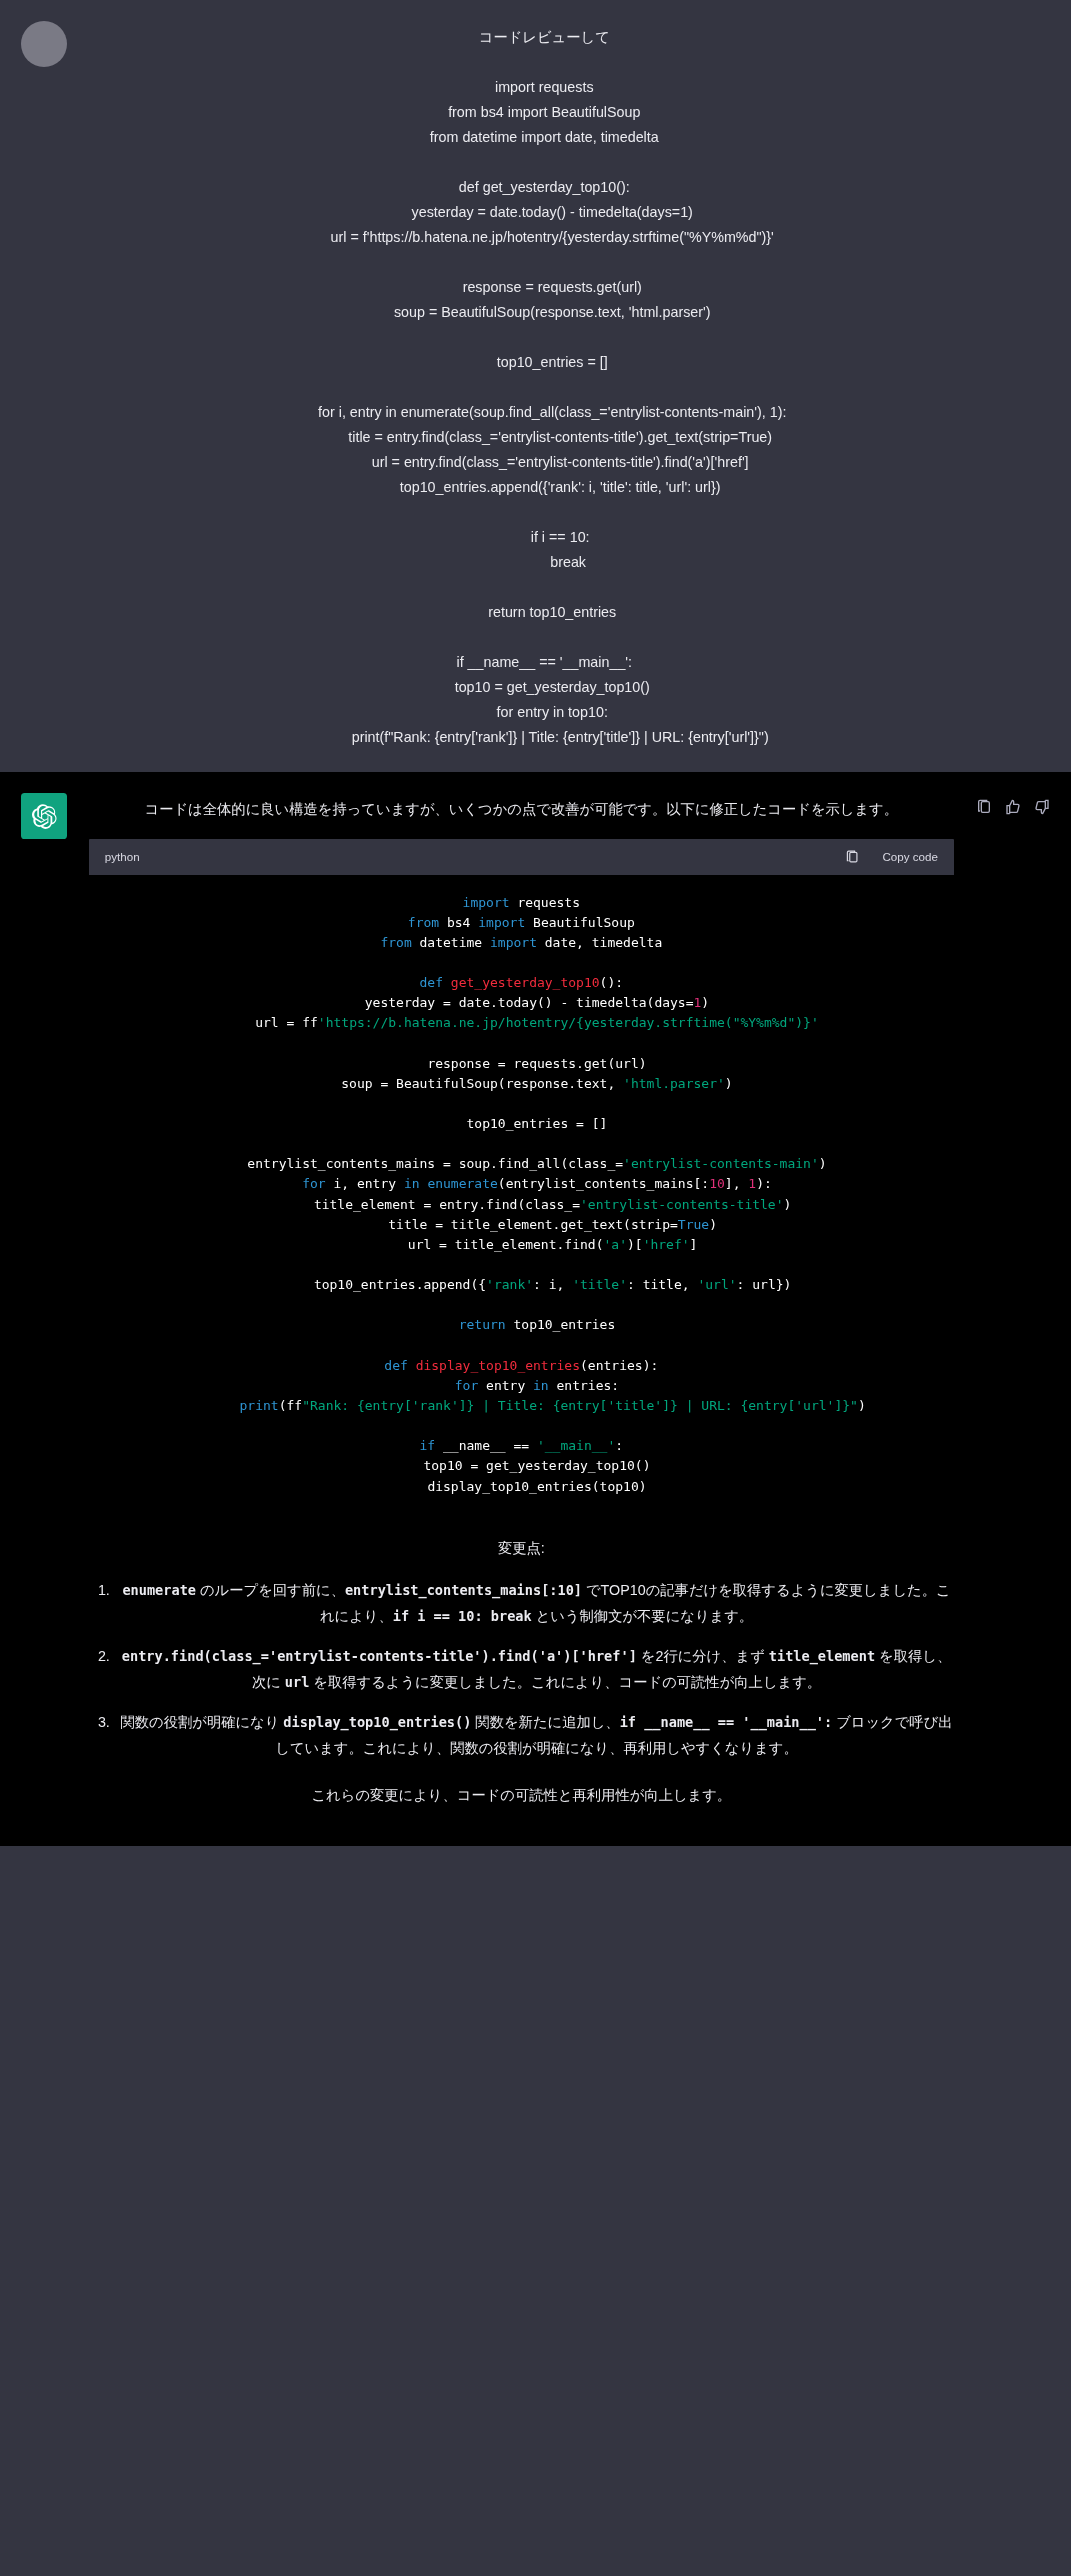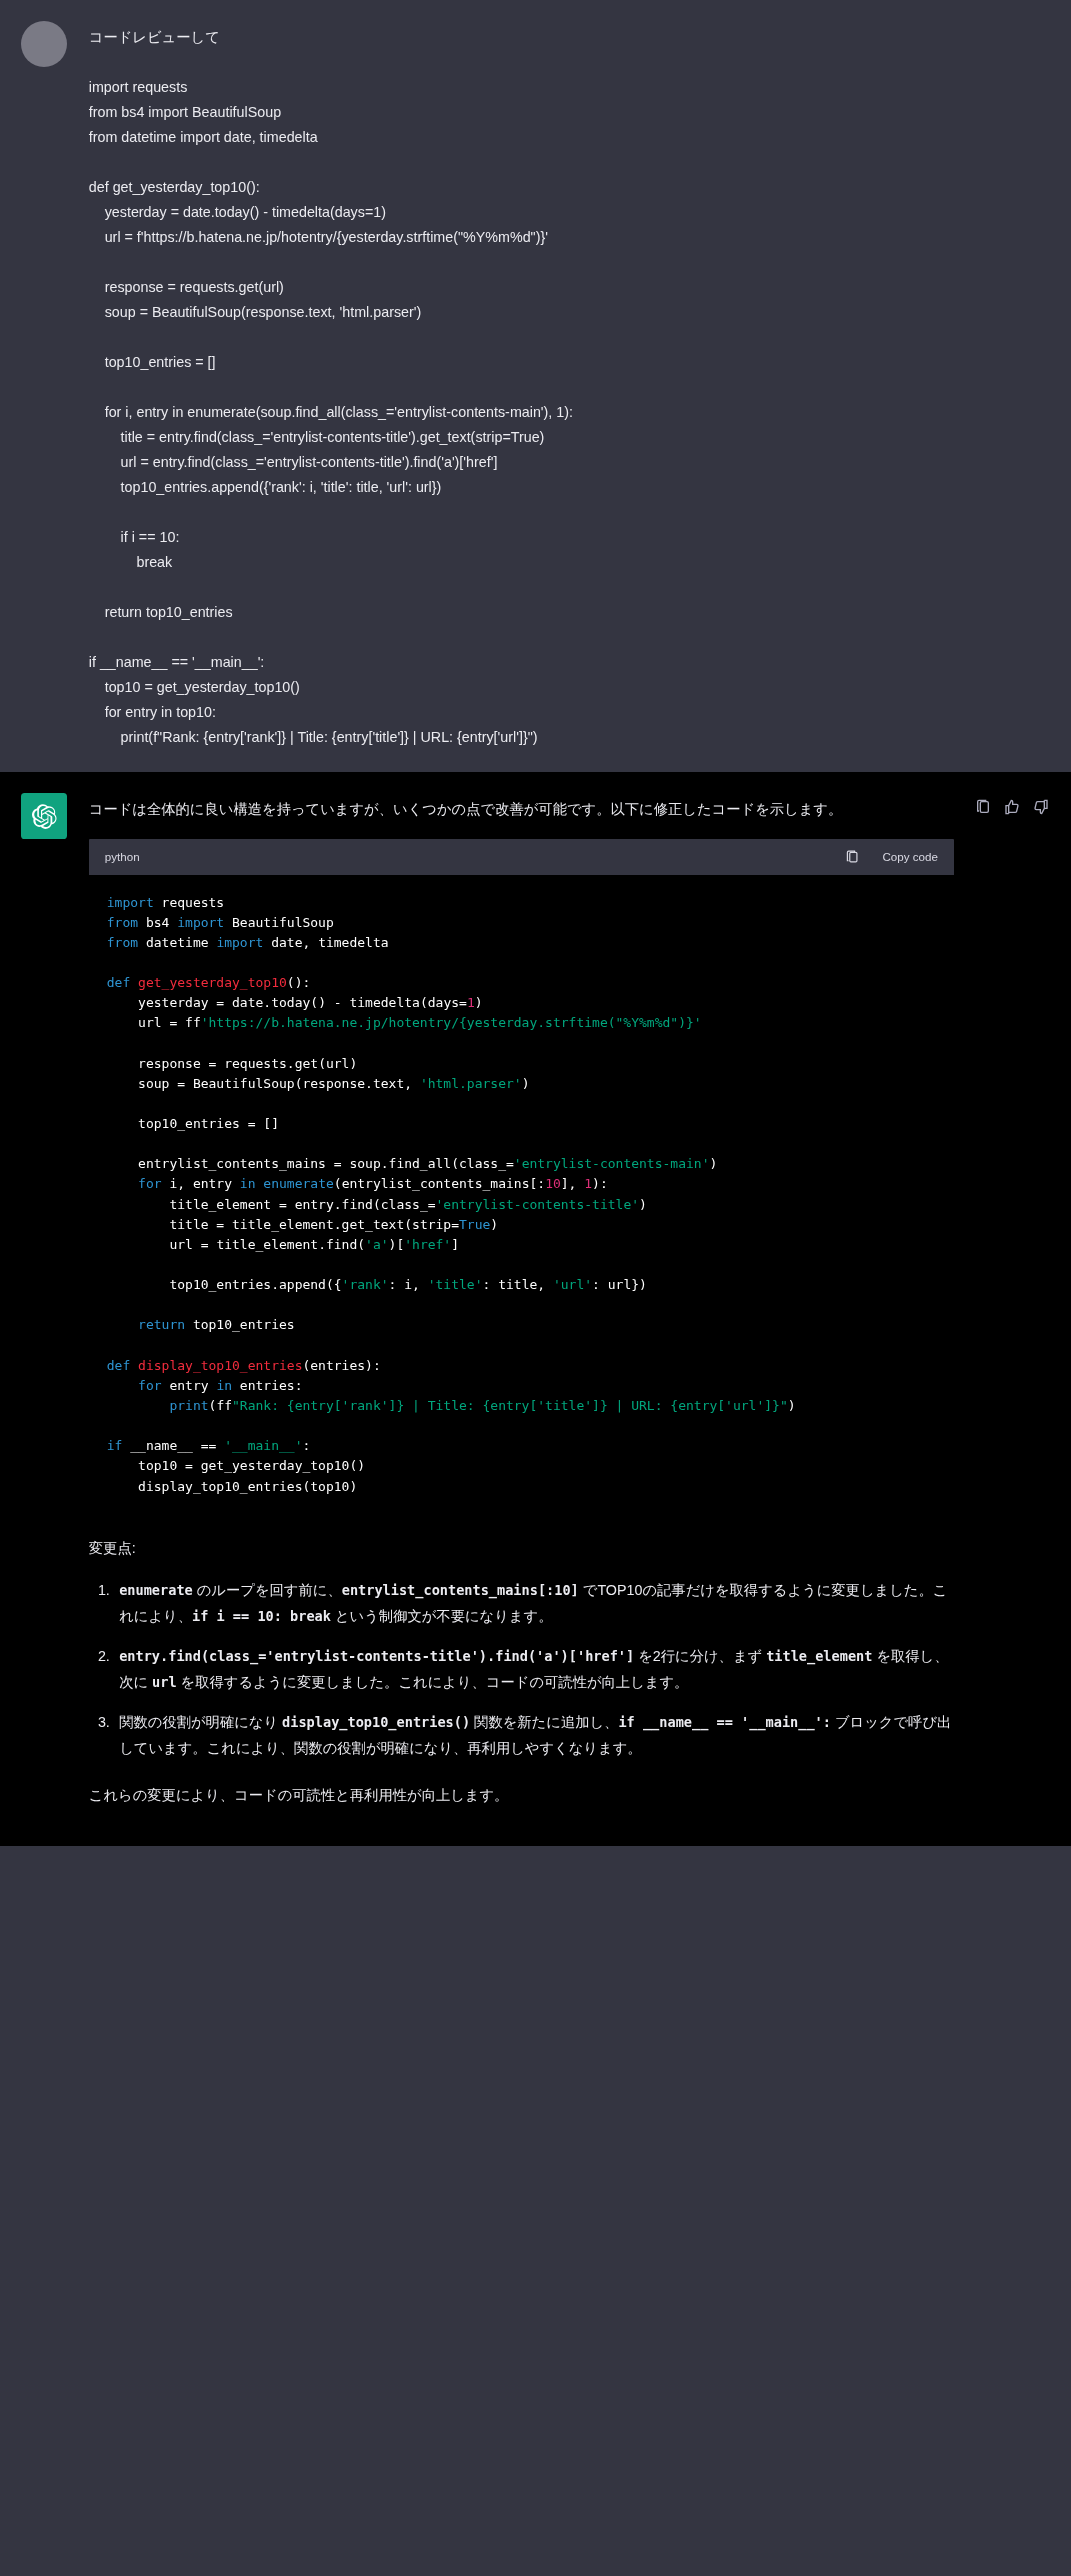--- a/index.html
+++ b/index.html
@@ -9,20 +9,21 @@
   font-family: -apple-system, BlinkMacSystemFont, "Segoe UI", Helvetica, Arial, sans-serif;
   font-size: 14.3px;
   line-height: 1.5;
   width: 1072px;
 }
 .message-row {
   display: flex;
   gap: 21.4px;
   padding: 21.4px 21.4px 21.4px 21.4px;
   max-width: 1072px;
+  text-align: center;
 }
 .user-row { background: #343541; }
 .assistant-row { background: #000000; }
 .avatar {
   width: 46px;
   height: 46px;
   flex: 0 0 46px;
   border-radius: 1.8px;
   display: flex;
   align-items: center;

